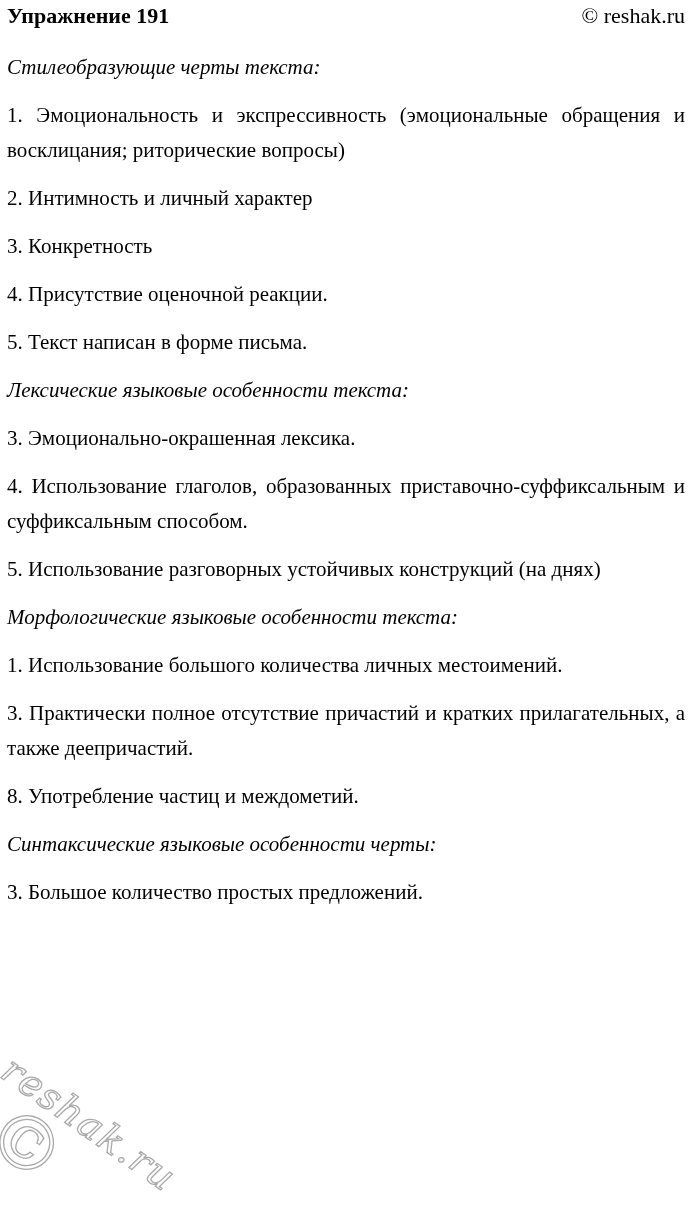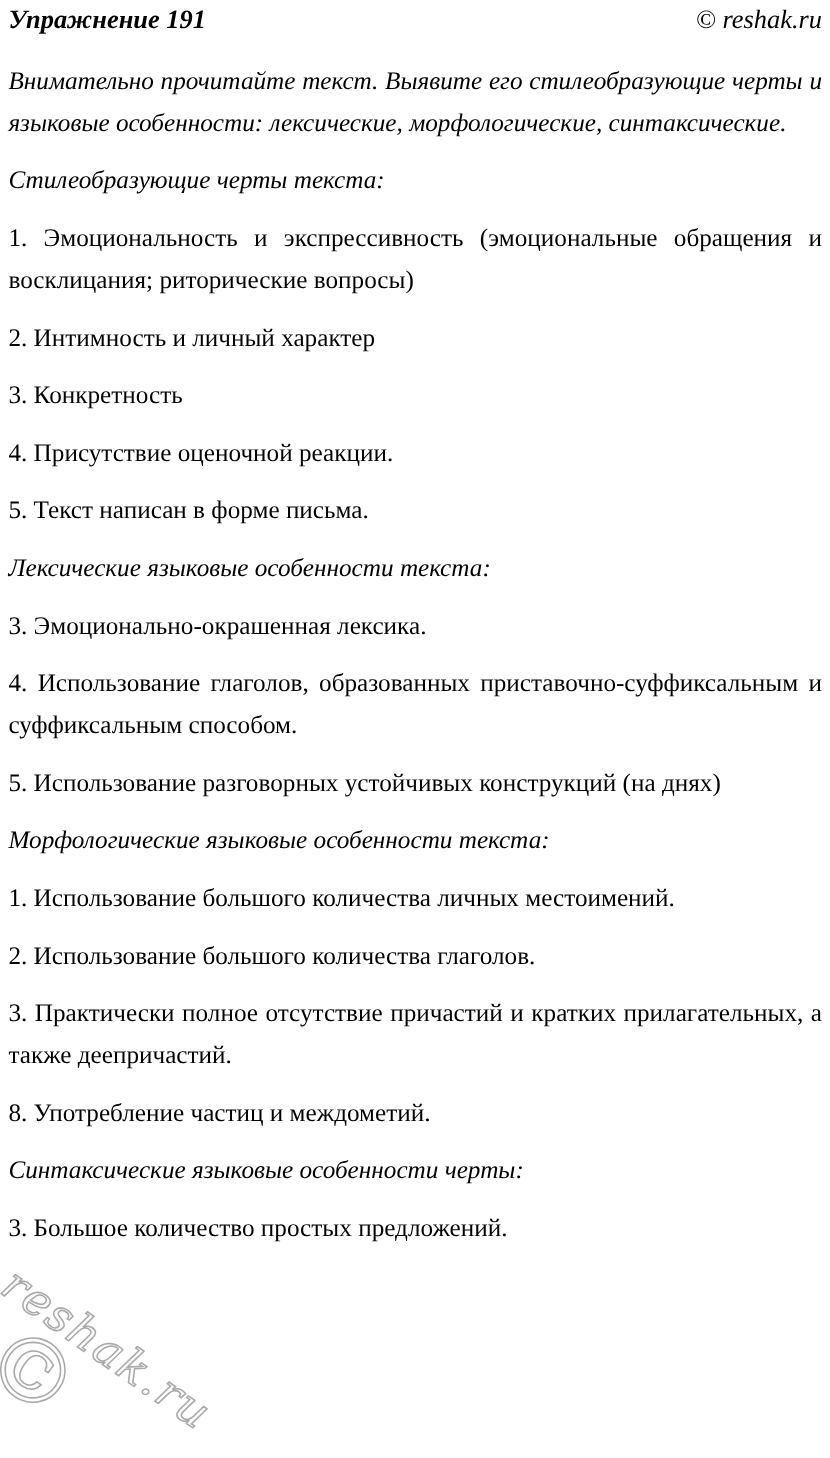--- a/index.html
+++ b/index.html
@@ -21,21 +21,20 @@
     position: relative;
     z-index: 1;
     padding: 3px 7px 0 7px;
     width: 692px;
   }
   .header-bar {
     display: flex;
     justify-content: space-between;
     align-items: flex-start;
     margin-bottom: 22px;
-    font-style: italic;
   }
   .page-title {
     font-size: 22px;
     font-weight: bold;
     line-height: 1.15;
   }
   .copyright {
     font-size: 22px;
     line-height: 1.15;
   }
@@ -83,37 +82,35 @@
 
 <div class="page">
 
   <div class="header-bar">
     <div class="page-title">Упражнение 191</div>
     <div class="copyright">© reshak.ru</div>
   </div>
 
   <div class="doc">
 
-    <p class="italic">Внимательно прочитайте текст. Выявите его стилеобразующие черты и языковые особенности: лексические, морфологические, синтаксические.</p>
 
     <p class="italic">Стилеобразующие черты текста:</p>
     <p>1. Эмоциональность и экспрессивность (эмоциональные обращения и восклицания; риторические вопросы)</p>
     <p>2. Интимность и личный характер</p>
     <p>3. Конкретность</p>
     <p>4. Присутствие оценочной реакции.</p>
     <p>5. Текст написан в форме письма.</p>
 
     <p class="italic">Лексические языковые особенности текста:</p>
     <p>3. Эмоционально-окрашенная лексика.</p>
     <p>4. Использование глаголов, образованных приставочно-суффиксальным и суффиксальным способом.</p>
     <p>5. Использование разговорных устойчивых конструкций (на днях)</p>
 
     <p class="italic">Морфологические языковые особенности текста:</p>
     <p>1. Использование большого количества личных местоимений.</p>
-    <p>2. Использование большого количества глаголов.</p>
     <p>3. Практически полное отсутствие причастий и кратких прилагательных, а также деепричастий.</p>
     <p>8. Употребление частиц и междометий.</p>
 
     <p class="italic">Синтаксические языковые особенности черты:</p>
     <p>3. Большое количество простых предложений.</p>
 
   </div>
 </div>
 
 </body></html>

